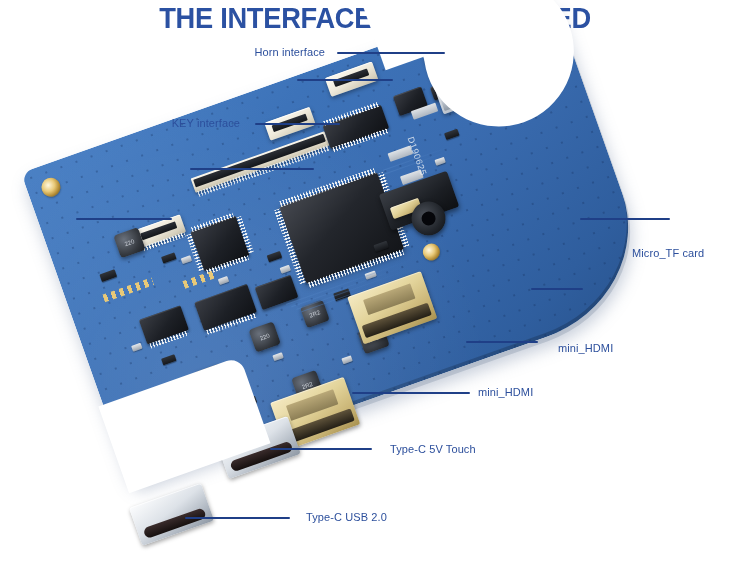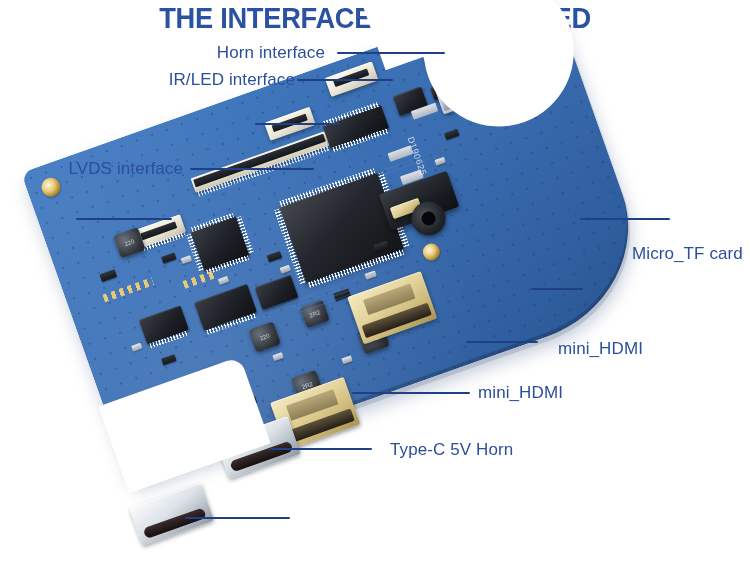--- a/index.html
+++ b/index.html
@@ -135,21 +135,21 @@
   }
   .trace{
     background:linear-gradient(90deg,rgba(80,130,195,.55),rgba(60,110,180,.15));
     height:1px;border-radius:1px;
   }
 
   
   .label{
     position:absolute;
     color:#2c4f9c;
-    font-size:17px;
+    font-size:11px;
     line-height:17px;
     white-space:pre;
     letter-spacing:.1px;
   }
   .label.r{text-align:right;}
   .leader{
     position:absolute;
     height:2px;
     background:#1f3f87;
     border-radius:1px;
@@ -287,39 +287,39 @@
 
       <div class="notch"></div>
       <div class="notch2"></div>
       <div class="stepcut"></div>
     </div>
   </div>
 
   <div class="label r" style="left:95px;top:44px;width:230px;">Horn interface</div>
   <div class="leader" style="left:337px;top:52px;width:108px;"></div>
 
-  <div class="label r" style="left:60px;top:71px;width:235px;">IR/LED interface</div>
   <div class="leader" style="left:297px;top:79px;width:96px;"></div>
 
+  <div class="label r" style="left:35px;top:115px;width:205px;">KEY interface</div>
   <div class="leader" style="left:255px;top:123px;width:85px;"></div>
 
-  <div class="label r" style="left:8px;top:160px;width:175px;">LVDS interface</div>
   <div class="leader" style="left:190px;top:168px;width:124px;"></div>
 
   <div class="leader" style="left:76px;top:218px;width:96px;"></div>
 
   <div class="leader" style="left:580px;top:218px;width:90px;"></div>
   <div class="label" style="left:632px;top:245px;width:130px;">Micro_TF card</div>
 
   <div class="leader" style="left:531px;top:288px;width:52px;"></div>
 
   <div class="leader" style="left:466px;top:341px;width:72px;"></div>
   <div class="label" style="left:558px;top:340px;width:110px;">mini_HDMI</div>
 
   <div class="leader" style="left:352px;top:392px;width:118px;"></div>
   <div class="label" style="left:478px;top:384px;width:110px;">mini_HDMI</div>
 
   <div class="leader" style="left:270px;top:448px;width:102px;"></div>
-  <div class="label" style="left:390px;top:441px;width:160px;">Type-C 5V Horn</div>
+  <div class="label" style="left:390px;top:441px;width:160px;">Type-C 5V Touch</div>
 
   <div class="leader" style="left:185px;top:517px;width:105px;"></div>
+  <div class="label" style="left:306px;top:509px;width:160px;">Type-C USB 2.0</div>
 
 </div>
 
 </body></html>

